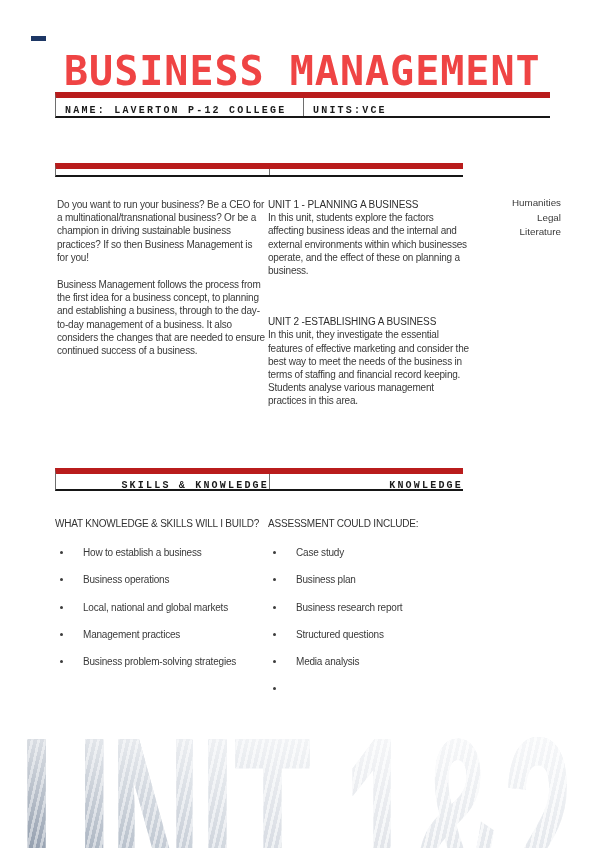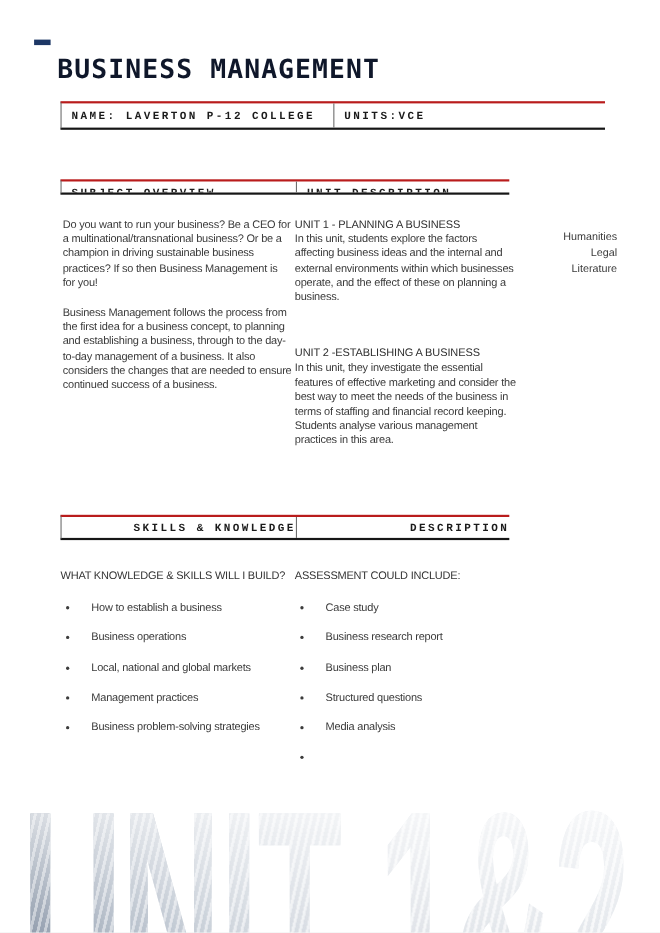--- a/index.html
+++ b/index.html
@@ -7,29 +7,29 @@
   .page {
     position:relative; width:600px; height:848px; margin:0 auto;
     background:#ffffff; overflow:hidden;
     font-family:"Liberation Sans", sans-serif; color:#383838;
   }
   .top-dash {
     position:absolute; left:31px; top:36px; width:15px; height:5px;
     background:#1d3765;
   }
   .page-title {
-    position:absolute; left:52px; top:51px;
+    position:absolute; left:64px; top:51px;
     font-family:"DejaVu Sans Mono", monospace; font-weight:700;
-    font-size:24px; line-height:1; letter-spacing:1px;
-    color:#0f172a; white-space:nowrap;
+    font-size:40px; line-height:1; letter-spacing:1px;
+    color:#ef4444; white-space:nowrap;
   }
   
   .rule-bar {
     position:absolute; display:flex;
-    border-top:2px solid #b91c1c; border-bottom:2.5px solid #161616;
+    border-top:6px solid #b91c1c; border-bottom:2.5px solid #161616;
     border-left:1px solid #6e6e6e;
   }
   .rule-bar .cell {
     font-family:"Liberation Mono", monospace; font-weight:700;
     font-size:10px; letter-spacing:2.2px; color:#1b1b1b;
     padding:7px 0 0 9px; white-space:nowrap; overflow:hidden;
   }
   .rule-bar .cell + .cell { border-left:1px solid #6e6e6e; }
   .name-bar { left:55px; top:92px; width:495px; height:26px; }
   .name-bar .cell-1 { width:247px; }
@@ -50,21 +50,21 @@
   .unit + .unit { margin-top:38px; }
   .unit-title { font-size:10px; line-height:13.2px; letter-spacing:-0.1px; color:#2e2e2e; }
 
   .follow-on {
     position:absolute; left:460px; top:196px; width:101px;
     text-align:right;
   }
   .follow-on-question {
     font-size:9.8px; line-height:14px; letter-spacing:-0.1px; color:#2e2e2e;
   }
-  .follow-on-subjects { list-style:none; margin-top:13px; }
+  .follow-on-subjects { list-style:none; }
   .follow-on-subjects li { font-size:9.8px; line-height:14.5px; color:#3a3a3a; }
 
   .skills-col { position:absolute; left:55px; top:517px; width:212px; }
   .assessment-col { position:absolute; left:268px; top:517px; width:205px; }
   .intro-line { color:#333333; }
   ul.bullets { list-style:none; margin-top:16px; }
   ul.bullets li { display:flex; align-items:flex-start; margin-bottom:14px; }
   .bullet-dot {
     flex:0 0 auto; width:3px; height:3px; border-radius:50%;
     background:#3c3c3c; margin:5px 20px 0 5px;
@@ -122,21 +122,21 @@
   <div class="follow-on">
     <ul class="follow-on-subjects">
         <li>Humanities</li>
         <li>Legal</li>
         <li>Literature</li>
       </ul>
   </div>
 
   <div class="rule-bar bar-row2">
     <div class="cell cell-1">SKILLS &amp; KNOWLEDGE</div>
-    <div class="cell cell-2">DESCRIPTION</div>
+    <div class="cell cell-2">KNOWLEDGE</div>
   </div>
 
   <div class="skills-col">
     <div class="intro-line">WHAT KNOWLEDGE &amp; SKILLS WILL I BUILD?</div>
     <ul class="bullets">
         <li>
         <span class="bullet-dot"></span>
         <span class="bullet-label">How to establish a business</span>
       </li>
         <li>
@@ -160,25 +160,25 @@
 
   <div class="assessment-col">
     <div class="intro-line">ASSESSMENT COULD INCLUDE:</div>
     <ul class="bullets">
         <li>
         <span class="bullet-dot"></span>
         <span class="bullet-label">Case study</span>
       </li>
         <li>
         <span class="bullet-dot"></span>
-        <span class="bullet-label">Business research report</span>
+        <span class="bullet-label">Business plan</span>
       </li>
         <li>
         <span class="bullet-dot"></span>
-        <span class="bullet-label">Business plan</span>
+        <span class="bullet-label">Business research report</span>
       </li>
         <li>
         <span class="bullet-dot"></span>
         <span class="bullet-label">Structured questions</span>
       </li>
         <li>
         <span class="bullet-dot"></span>
         <span class="bullet-label">Media analysis</span>
       </li>
         <li>

